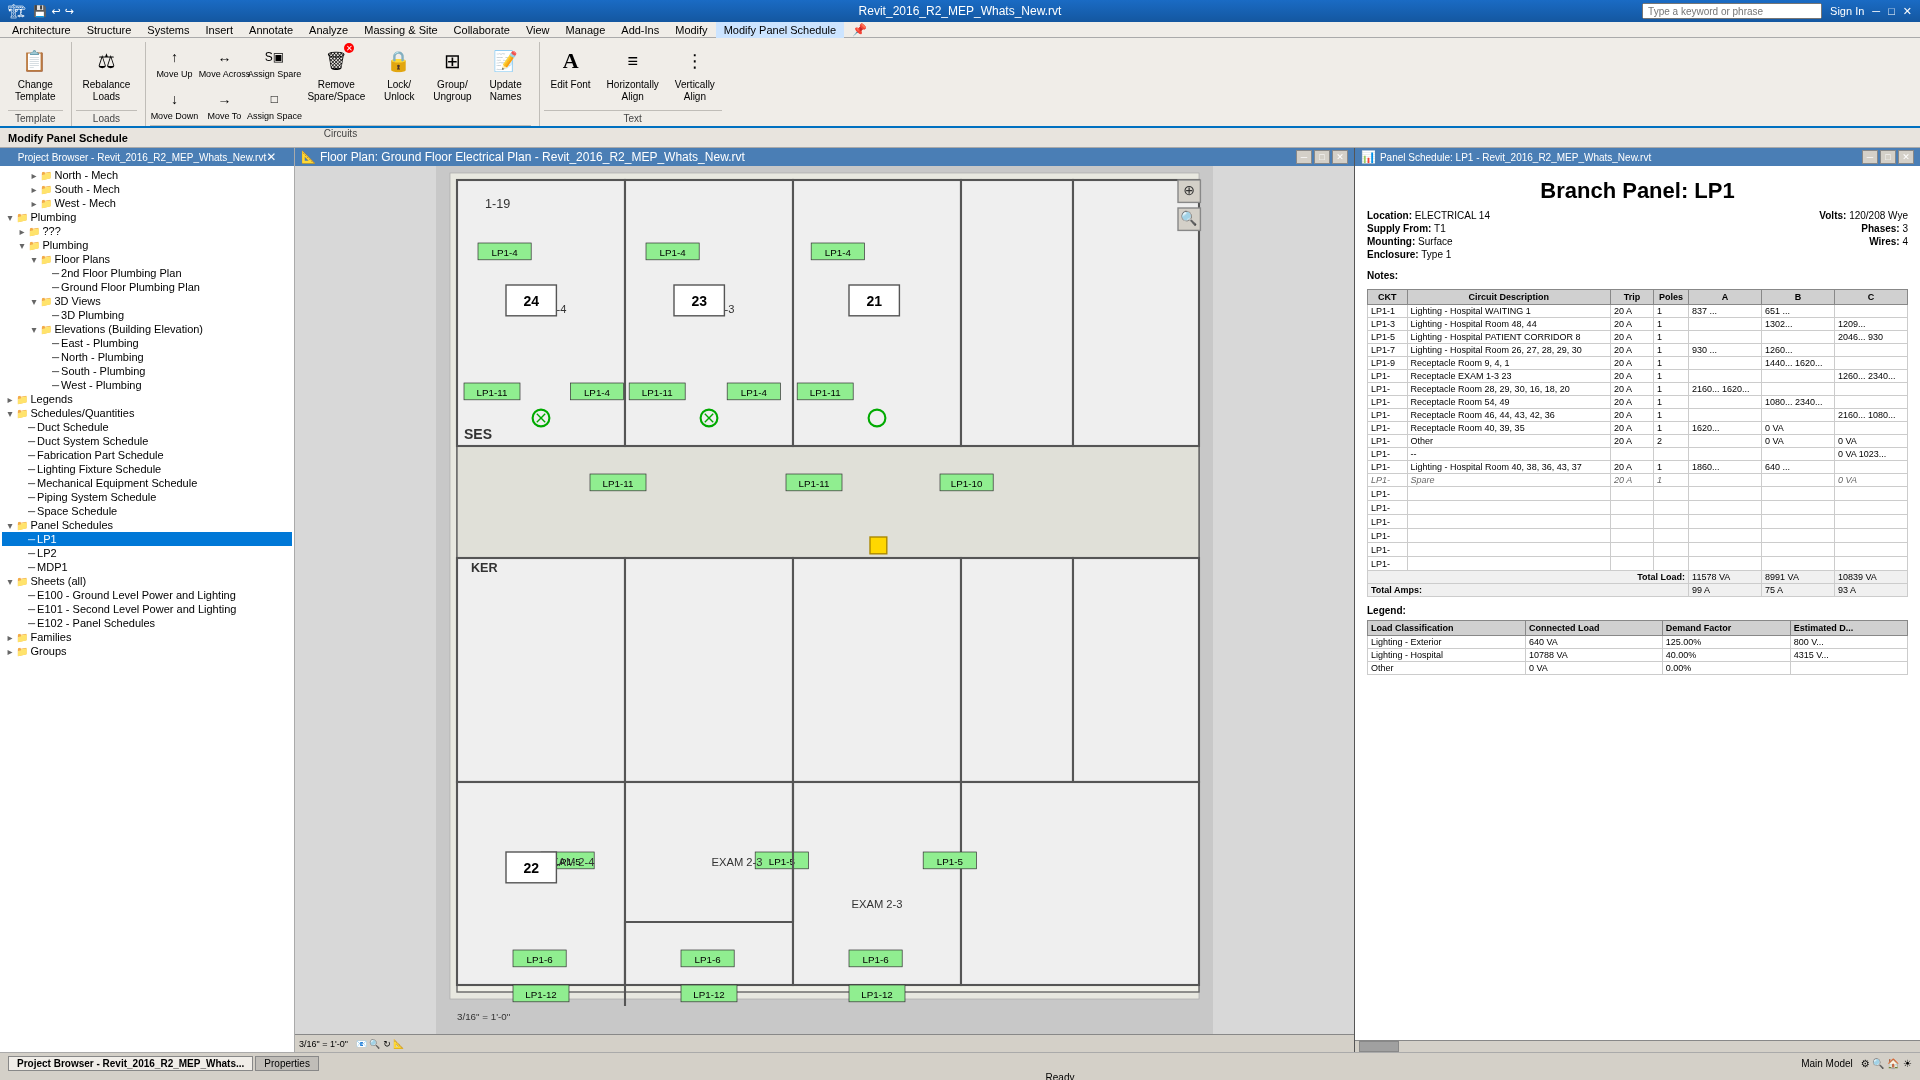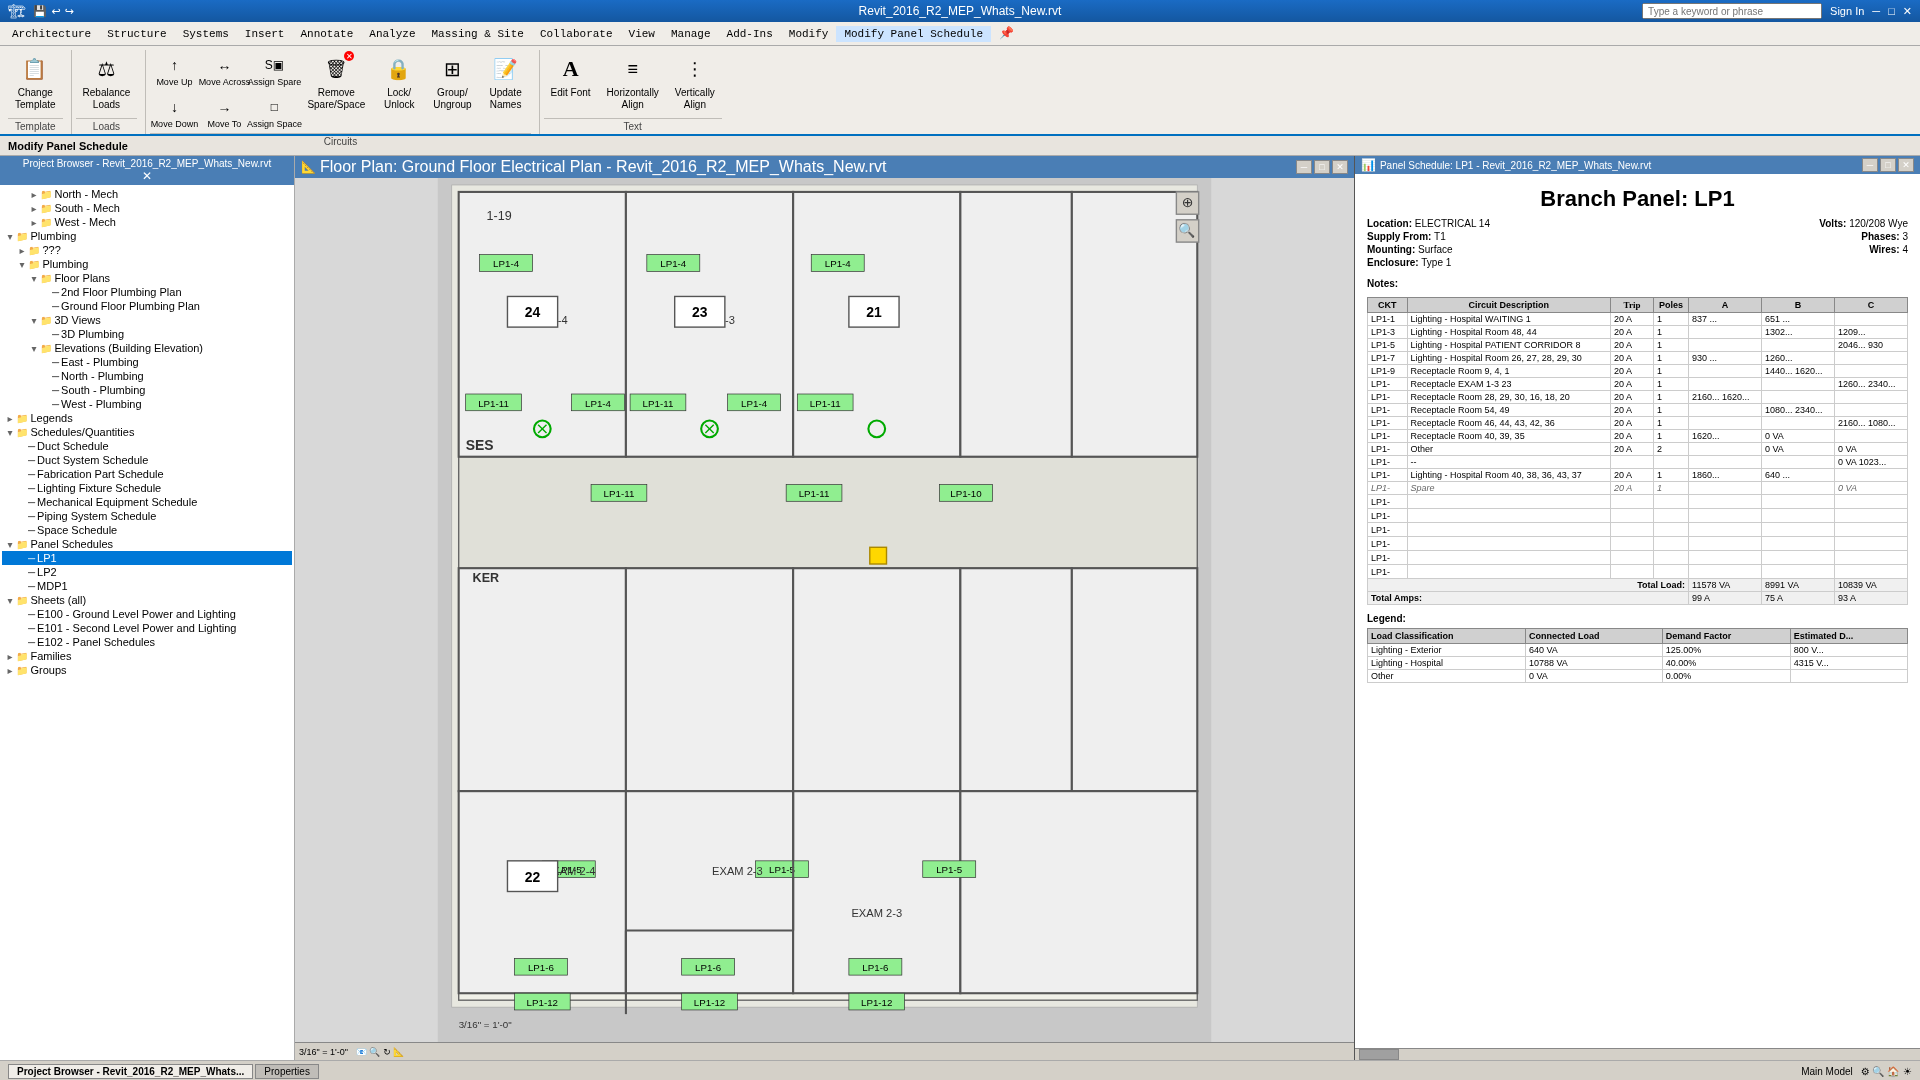--- a/index.html
+++ b/index.html
@@ -15,28 +15,27 @@
       padding: 0 8px;
       color: white;
       font-size: 11px;
     }
     .title-bar-left { display: flex; align-items: center; gap: 4px; }
     .title-bar-center { position: absolute; left: 50%; transform: translateX(-50%); font-size: 12px; }
     .title-bar-right { display: flex; align-items: center; gap: 8px; }
 
     
     .menu-bar {
-      height: 24px;
+      height: 16px;
       background: #f0ede8;
       display: flex;
       align-items: center;
       padding: 0 4px;
       border-bottom: 1px solid #aaa;
       font-size: 11px;
-      font-family: Liberation Mono, monospace;
     }
     .menu-item {
       padding: 2px 8px;
       cursor: pointer;
       white-space: nowrap;
     }
     .menu-item.active { background: #cce4ff; }
 
     
     .ribbon {
@@ -137,21 +136,20 @@
       flex-shrink: 0;
     }
     .panel-header {
       background: #4a7eb5;
       color: white;
       padding: 2px 6px;
       font-size: 11px;
       display: flex;
       justify-content: center;
       align-items: center;
-      flex-direction: column;
     }
     .panel-close { cursor: pointer; font-size: 12px; }
     .tree-container { flex: 1; overflow-y: auto; padding: 2px; font-size: 11px; }
     .tree-item {
       display: flex;
       align-items: center;
       padding: 1px 2px;
       cursor: pointer;
       white-space: nowrap;
     }
@@ -656,21 +654,21 @@
           <span class="tree-icon">📁</span>
           <span>Groups</span>
         </div>
       </div>
   </div>
 
   <div class="floor-plan-window">
     <div class="window-title-bar">
       <div style="display:flex;align-items:center;gap:4px;">
         <span style="font-size:12px;">📐</span>
-        <span style="font-size:16px;">Floor Plan: Ground Floor Electrical Plan - Revit_2016_R2_MEP_Whats_New.rvt</span>
+        <span style="font-size:12px;">Floor Plan: Ground Floor Electrical Plan - Revit_2016_R2_MEP_Whats_New.rvt</span>
       </div>
       <div class="window-controls">
         <div class="win-btn">─</div>
         <div class="win-btn">□</div>
         <div class="win-btn">✕</div>
       </div>
     </div>
     <div class="floor-plan-content">
       
       <svg class="fp-svg" viewBox="0 0 555 620" xmlns="http://www.w3.org/2000/svg" style="background:#d8d8d8;">
@@ -862,21 +860,21 @@
 
       <div class="notes-section">
         <span>Notes:</span>
       </div>
 
       <table class="schedule-table">
         <thead>
           <tr>
             <th style="width:35px;">CKT</th>
             <th style="width:180px;">Circuit Description</th>
-            <th style="width:38px;font-family:Liberation Serif, serif;">Trip</th>
+            <th style="width:38px;">Trip</th>
             <th style="width:28px;">Poles</th>
             <th style="width:60px;">A</th>
             <th style="width:60px;">B</th>
             <th style="width:60px;">C</th>
           </tr>
         </thead>
         <tbody id="schedule-tbody">
 
         <tr>
               <td>LP1-1</td>

